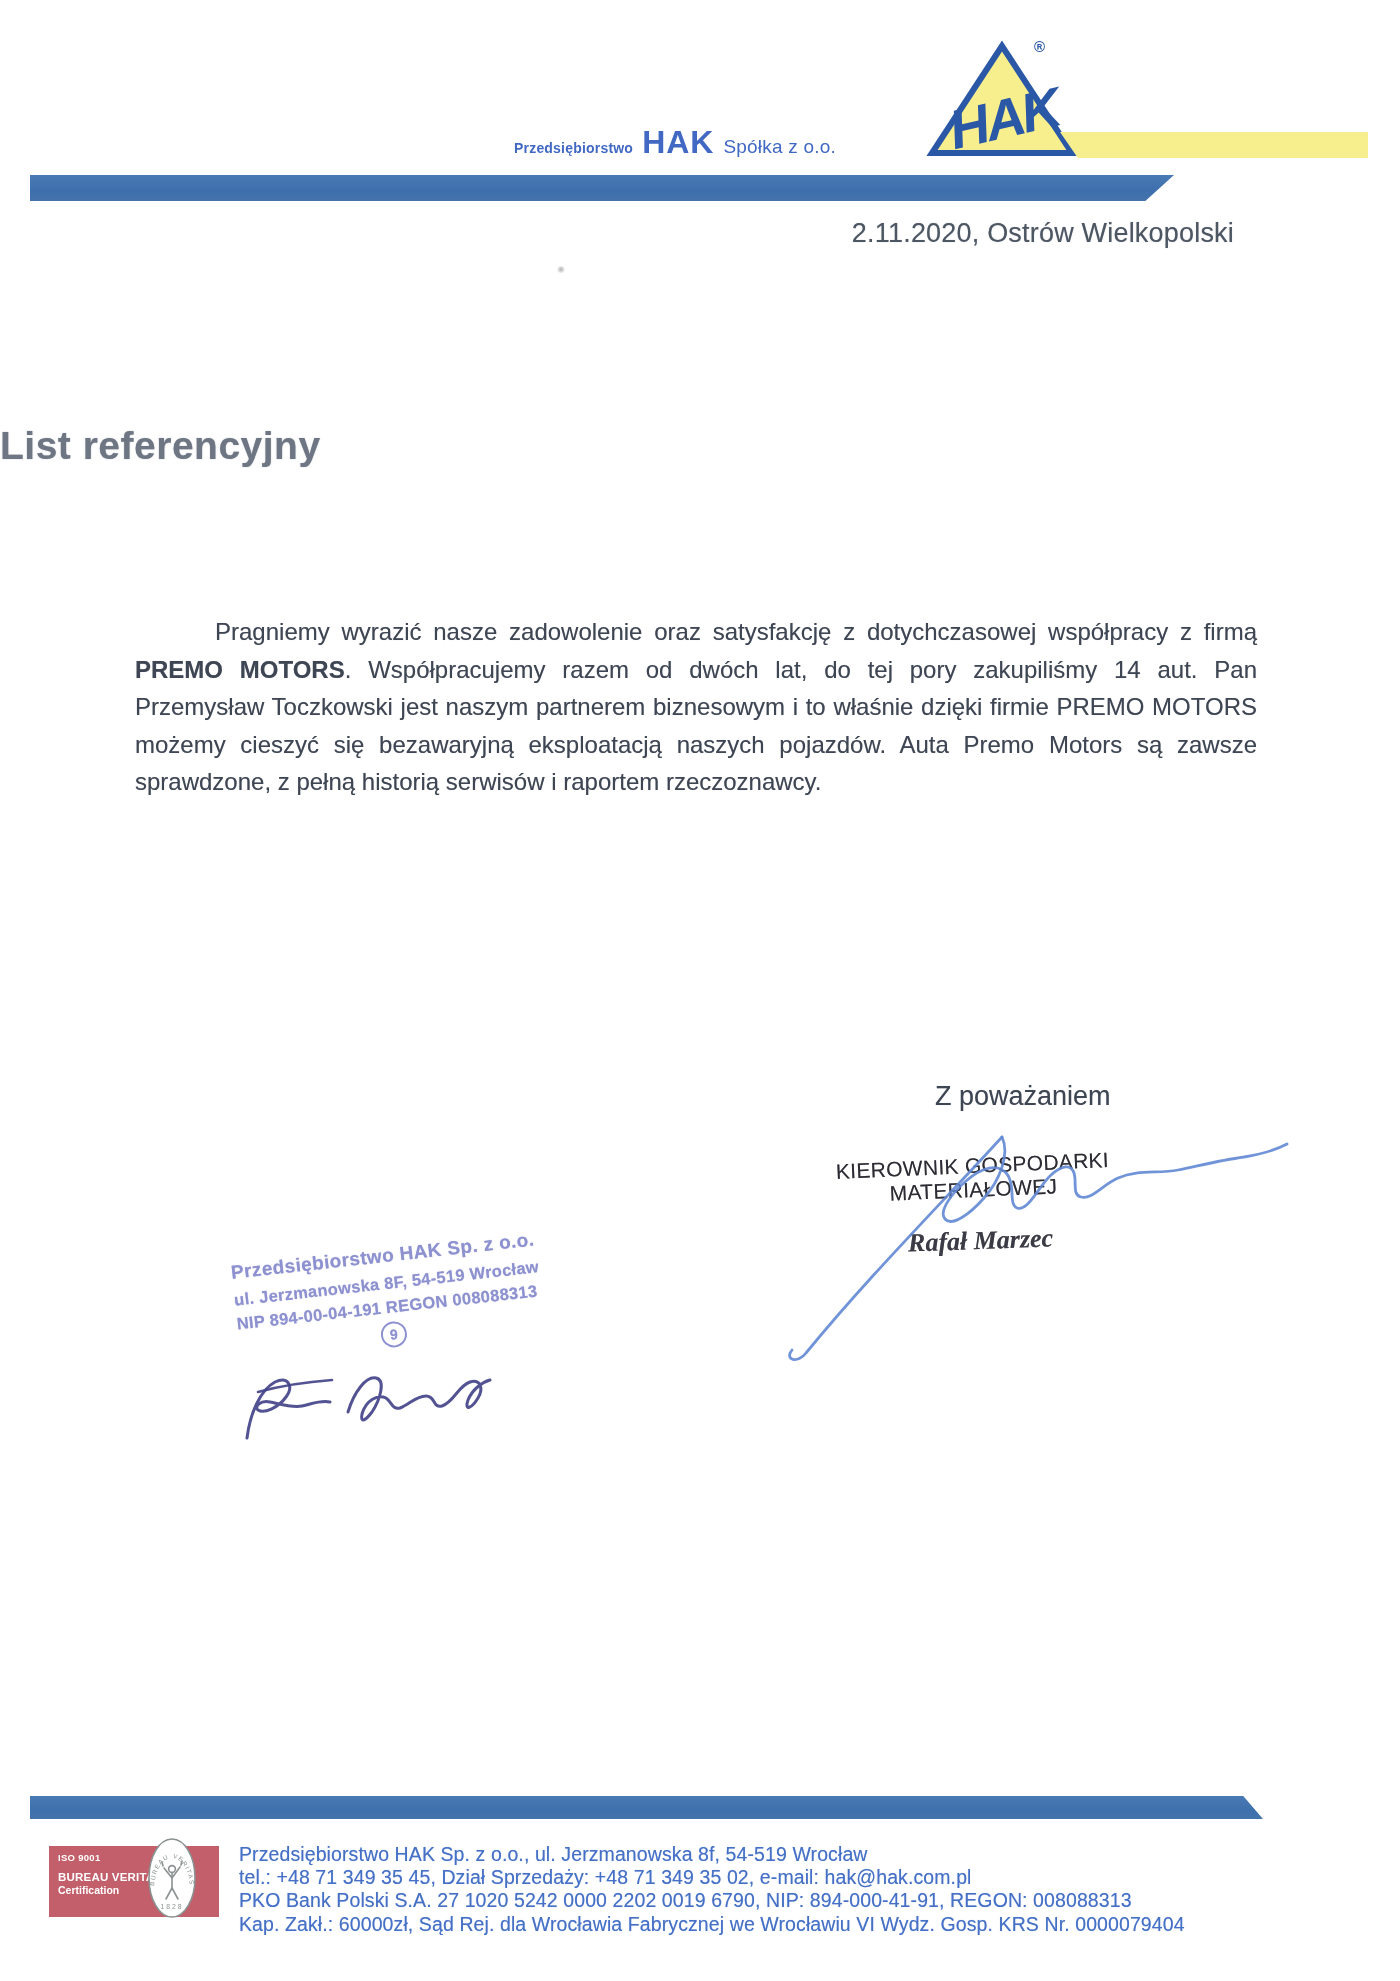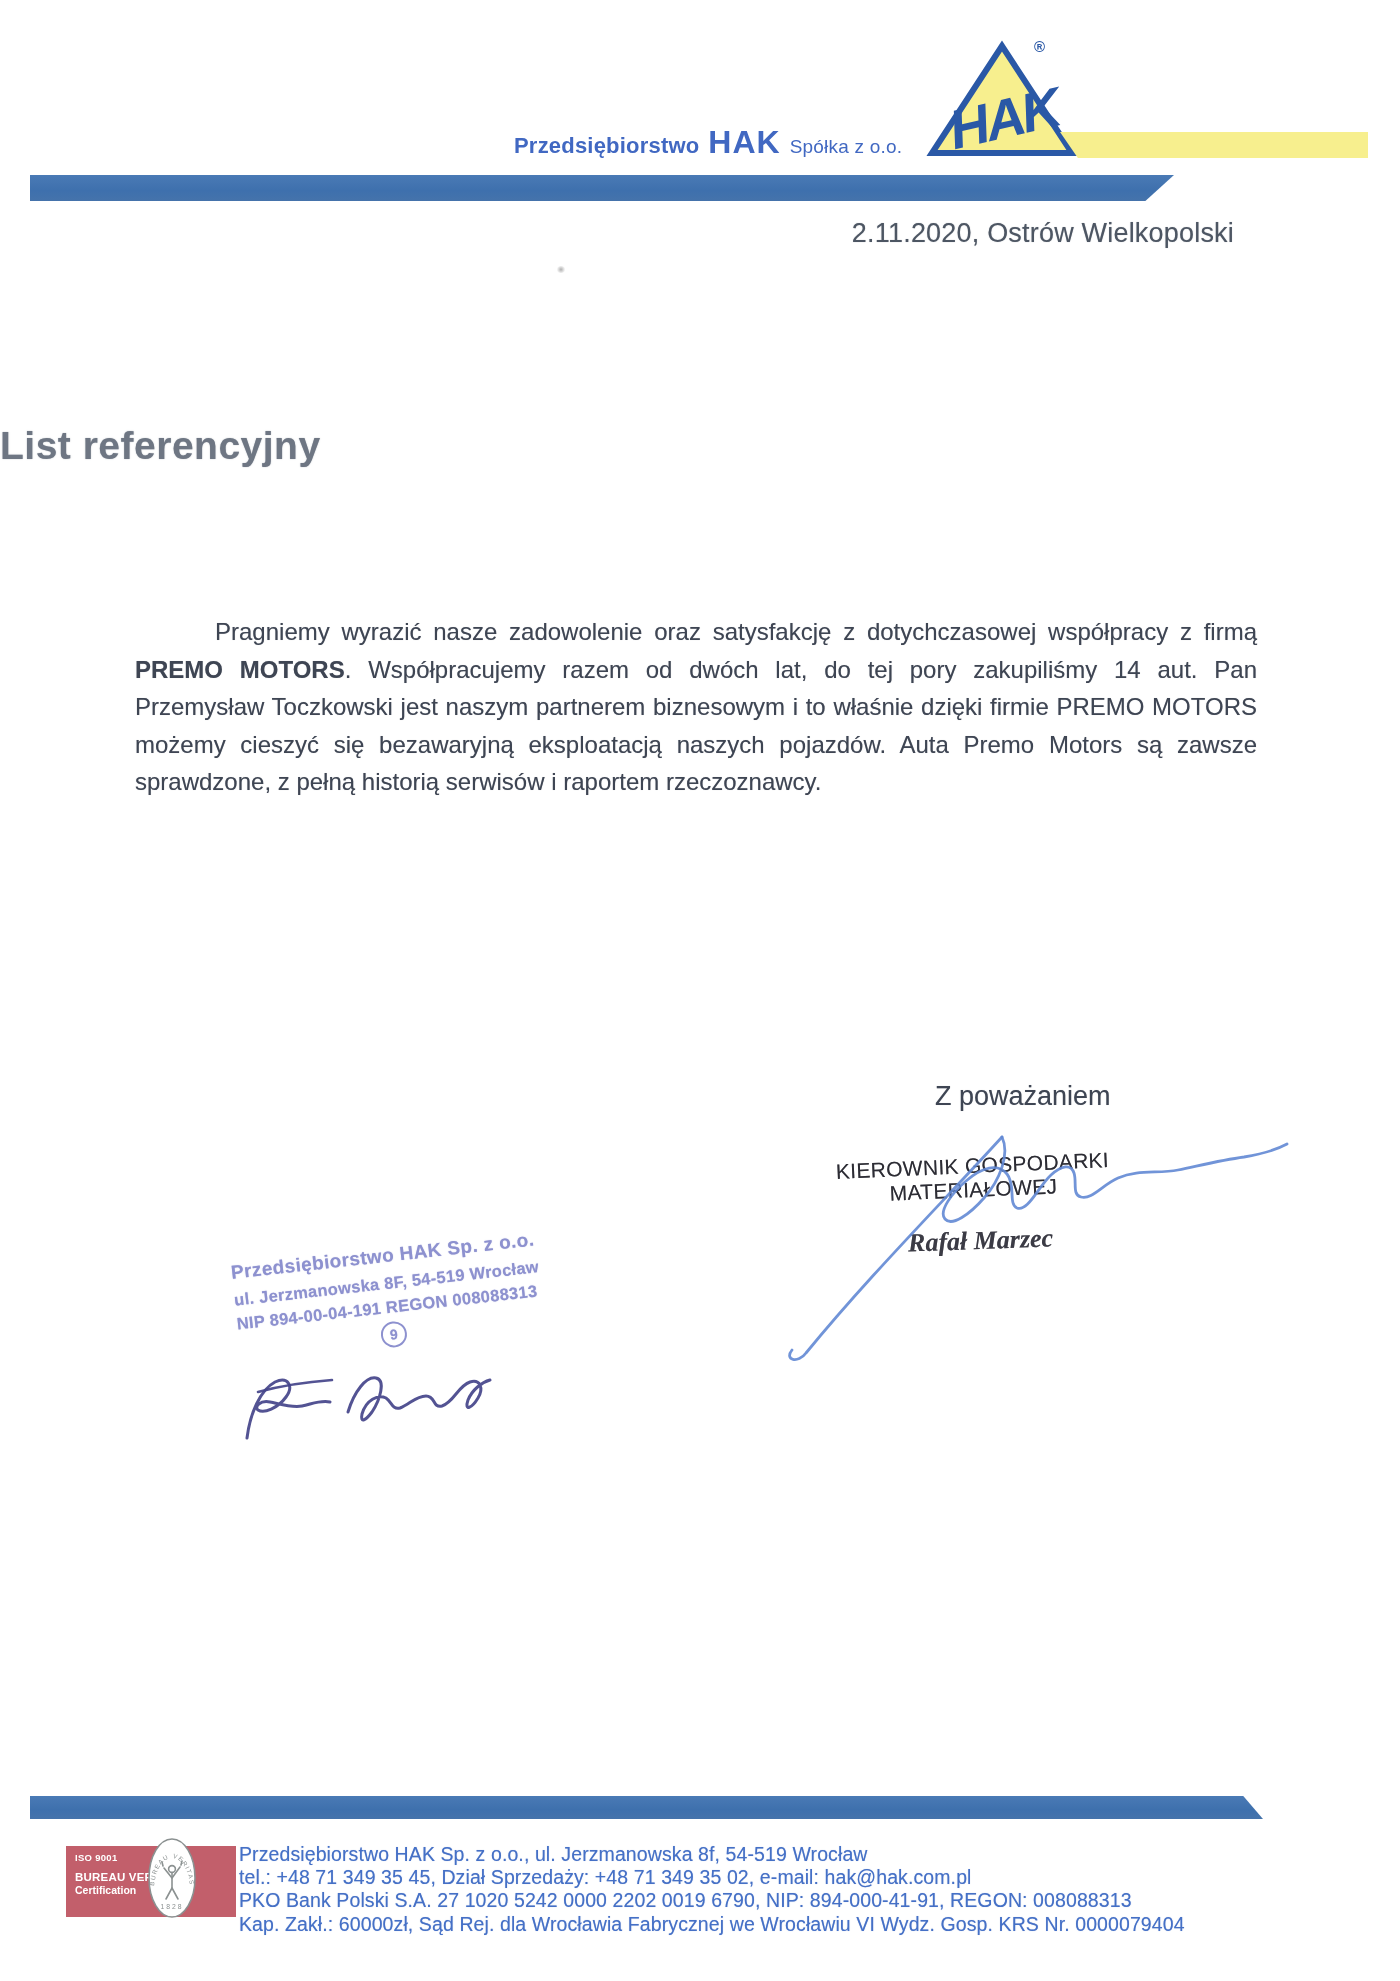--- a/index.html
+++ b/index.html
@@ -6,21 +6,21 @@
   .page {
     position:relative; width:1400px; height:1981px; margin:0 auto;
     background:#ffffff; overflow:hidden;
     font-family:"Liberation Sans", sans-serif;
   }
   .abs { position:absolute; }
 
   
   .company-line { left:514px; top:124px; display:flex; align-items:baseline;
     color:var(--header-blue,#4168c2); white-space:nowrap; }
-  .company-prefix { font-size:22px; font-weight:700; letter-spacing:.2px; }
+  .company-prefix { font-size:14px; font-weight:700; letter-spacing:.2px; }
   .company-hak { font-size:32px; font-weight:700; margin:0 9px; letter-spacing:1px; }
   .company-suffix { font-size:19px; font-weight:400; letter-spacing:.2px; }
 
   .hak-logo { left:926px; top:40px; width:152px; height:119px; }
   .reg-mark { left:1034px; top:38px; font-size:15px; font-weight:700;
     color:var(--logo-blue,#2a58a6); }
 
   .yellow-band { left:1060px; top:132px; width:308px; height:26px;
     background:var(--logo-yellow,#f7ef8e);
     clip-path:polygon(0 0, 100% 0, 100% 100%, 5.8% 100%); }
@@ -68,21 +68,21 @@
   .stamp-circle { width:22px; height:22px; border:2px solid currentColor;
     border-radius:50%; margin:5px 0 0 142px; font-size:14px; font-weight:700;
     display:flex; align-items:center; justify-content:center; }
   .sig-pawel { left:220px; top:1352px; }
 
   
   .bottom-bar { left:30px; top:1796px; width:1233px; height:23px;
     background:linear-gradient(180deg,#4a7ab5,var(--accent-bar,#3e70ad) 60%,#4573ab);
     clip-path:polygon(0 0, 98.4% 0, 100% 100%, 0 100%); }
 
-  .bv-badge { left:66px; top:1846px; width:170px; height:71px;
+  .bv-badge { left:49px; top:1846px; width:170px; height:71px;
     background:var(--badge-red,#c25f6b); color:#ffffff; }
   .bv-iso { position:absolute; left:9px; top:6px;  font-size:9.5px;  font-weight:700; letter-spacing:.3px; }
   .bv-org { position:absolute; left:9px; top:25px; font-size:11.5px; font-weight:700; letter-spacing:.2px; }
   .bv-sub { position:absolute; left:9px; top:38px; font-size:10.5px; font-weight:700; }
   .bv-emblem { left:146px; top:1836px; }
 
   .footer-lines { left:239px; top:1843px; font-size:19.5px; line-height:23.2px;
     color:var(--footer-blue,#4570c6); letter-spacing:.1px;
     text-shadow:0 0 .8px rgba(69,112,198,.5); white-space:nowrap; }
 

